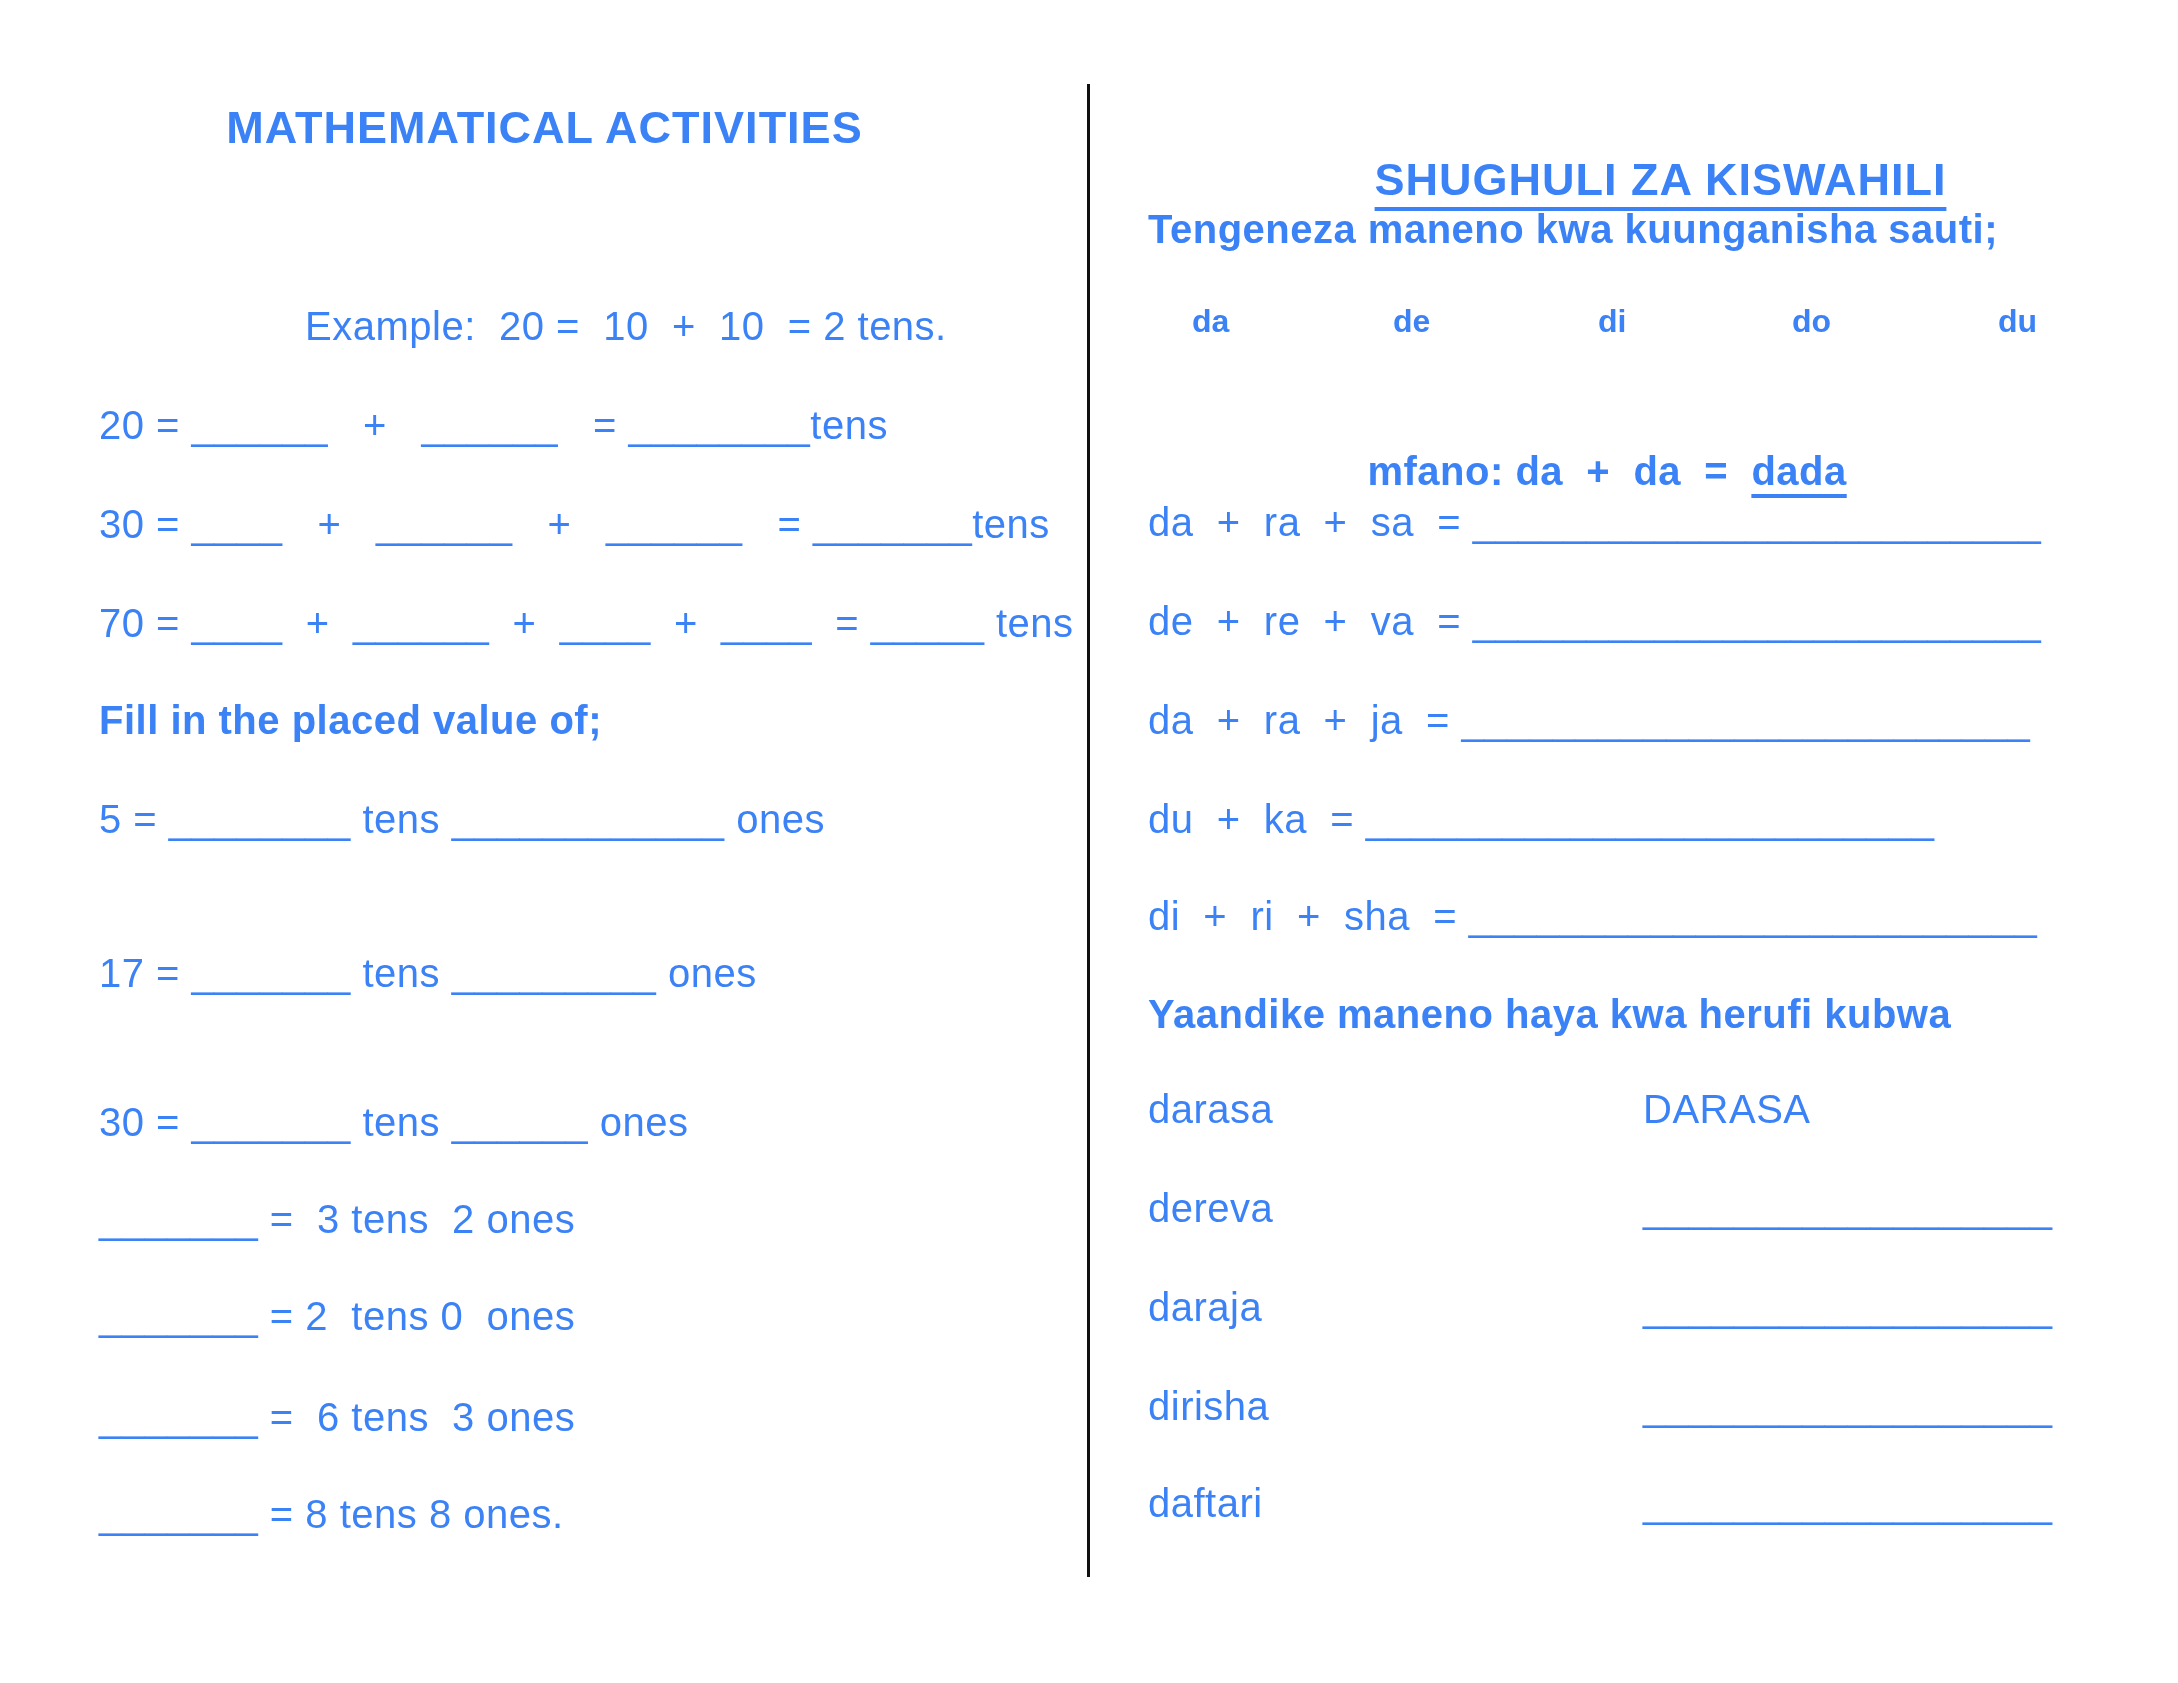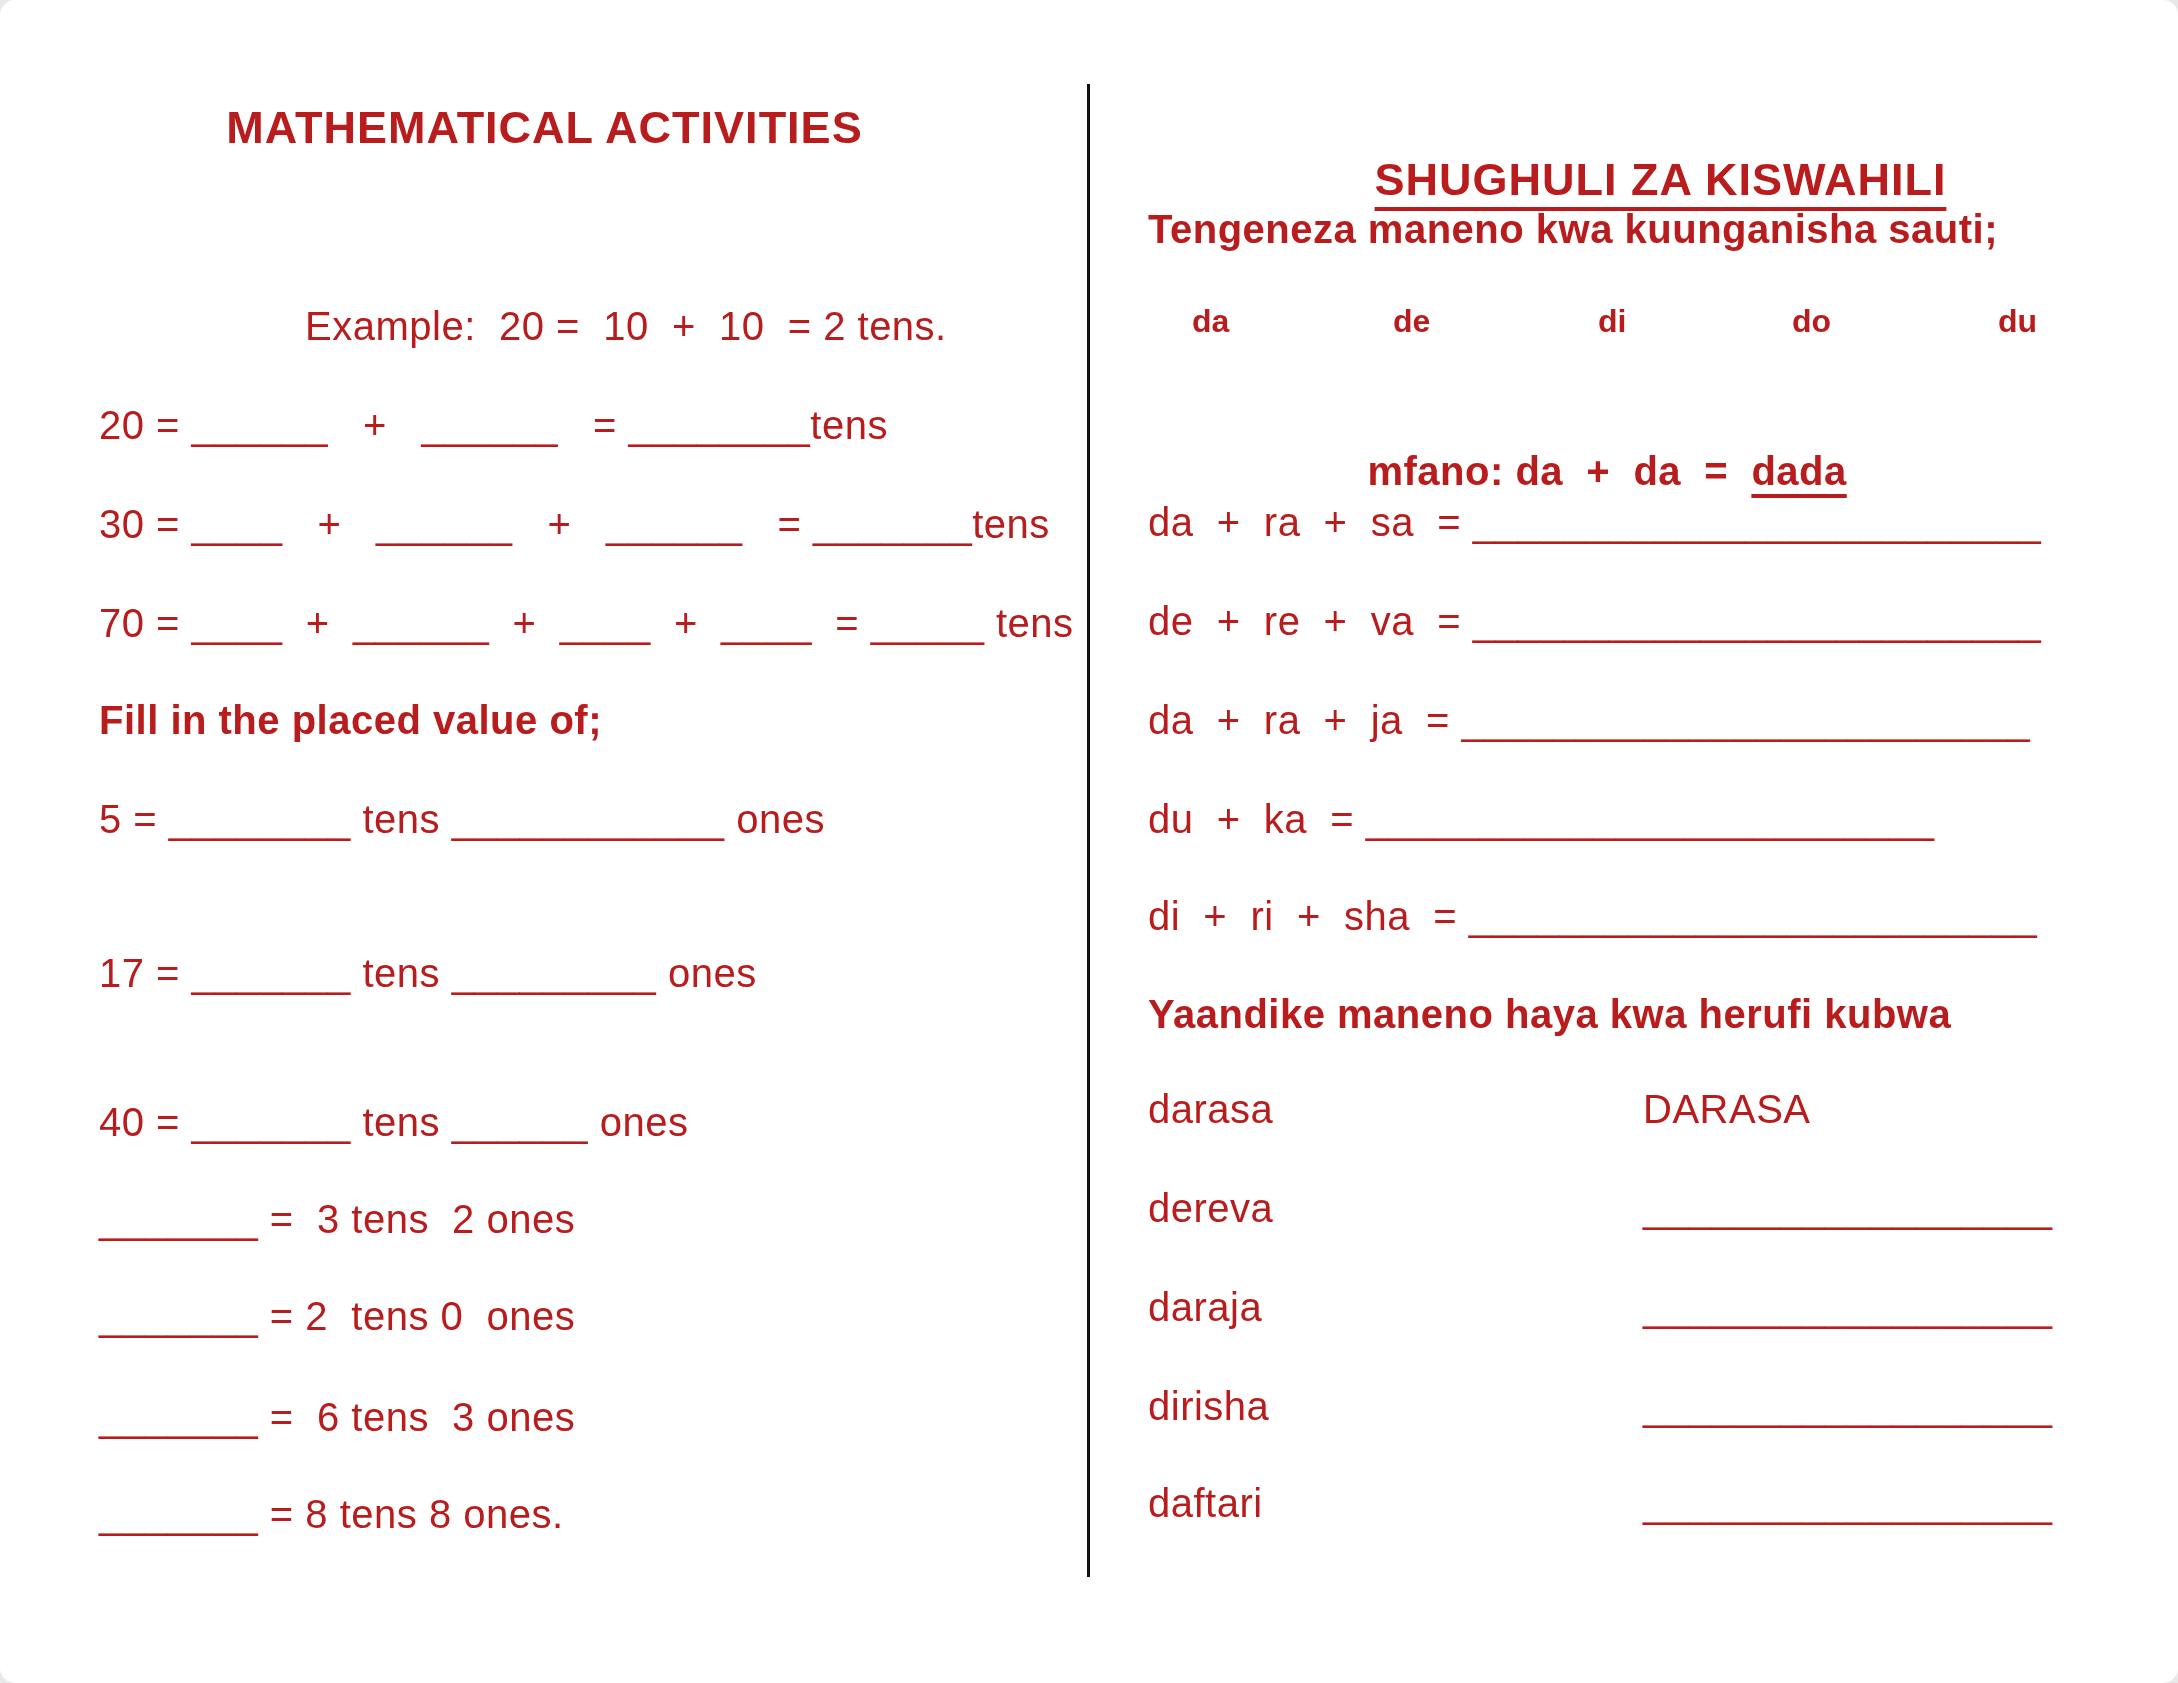--- a/index.html
+++ b/index.html
@@ -2,23 +2,22 @@
 <html><head>
 <meta charset="utf-8">
 <style>
   html, body { margin: 0; padding: 0; background: #e8e8e8; }
   .page {
     position: relative;
     width: 2178px;
     height: 1683px;
     background: #ffffff;
     font-family: "Liberation Sans", sans-serif;
-    color: #b91c1c;
+    color: #3b82f6;
     overflow: hidden;
-    border-radius: 15px;
   }
   .line {
     position: absolute;
     font-size: 40px;
     line-height: 1.15;
     white-space: pre;
     letter-spacing: 0.5px;
   }
   .bold { font-weight: bold; }
   .italic { font-style: italic; }
@@ -102,21 +101,21 @@
   <div id="example" class="line">Example:  20 =  10  +  10  = 2 tens.</div>
 
   <div id="eq20" class="line">20 = ______   +   ______   = ________tens</div>
   <div id="eq30" class="line">30 = ____   +   ______   +   ______   = _______tens</div>
   <div id="eq40" class="line">70 = ____  +  ______  +  ____  +  ____  = _____ tens</div>
 
   <div id="fill-head" class="line bold">Fill in the placed value of;</div>
 
   <div id="pv5" class="line">5 = ________ tens ____________ ones</div>
   <div id="pv17" class="line">17 = _______ tens _________ ones</div>
-  <div id="pv20" class="line">40 = _______ tens ______ ones</div>
+  <div id="pv20" class="line">30 = _______ tens ______ ones</div>
 
   <div id="rv0" class="line">_______ =  3 tens  2 ones</div>
   <div id="rv1" class="line">_______ = 2  tens 0  ones</div>
   <div id="rv2" class="line">_______ =  6 tens  3 ones</div>
   <div id="rv3" class="line">_______ = 8 tens 8 ones.</div>
 
   <div id="kis-title" class="title">
     <span class="underlined">SHUGHULI ZA KISWAHILI</span>
   </div>
 

